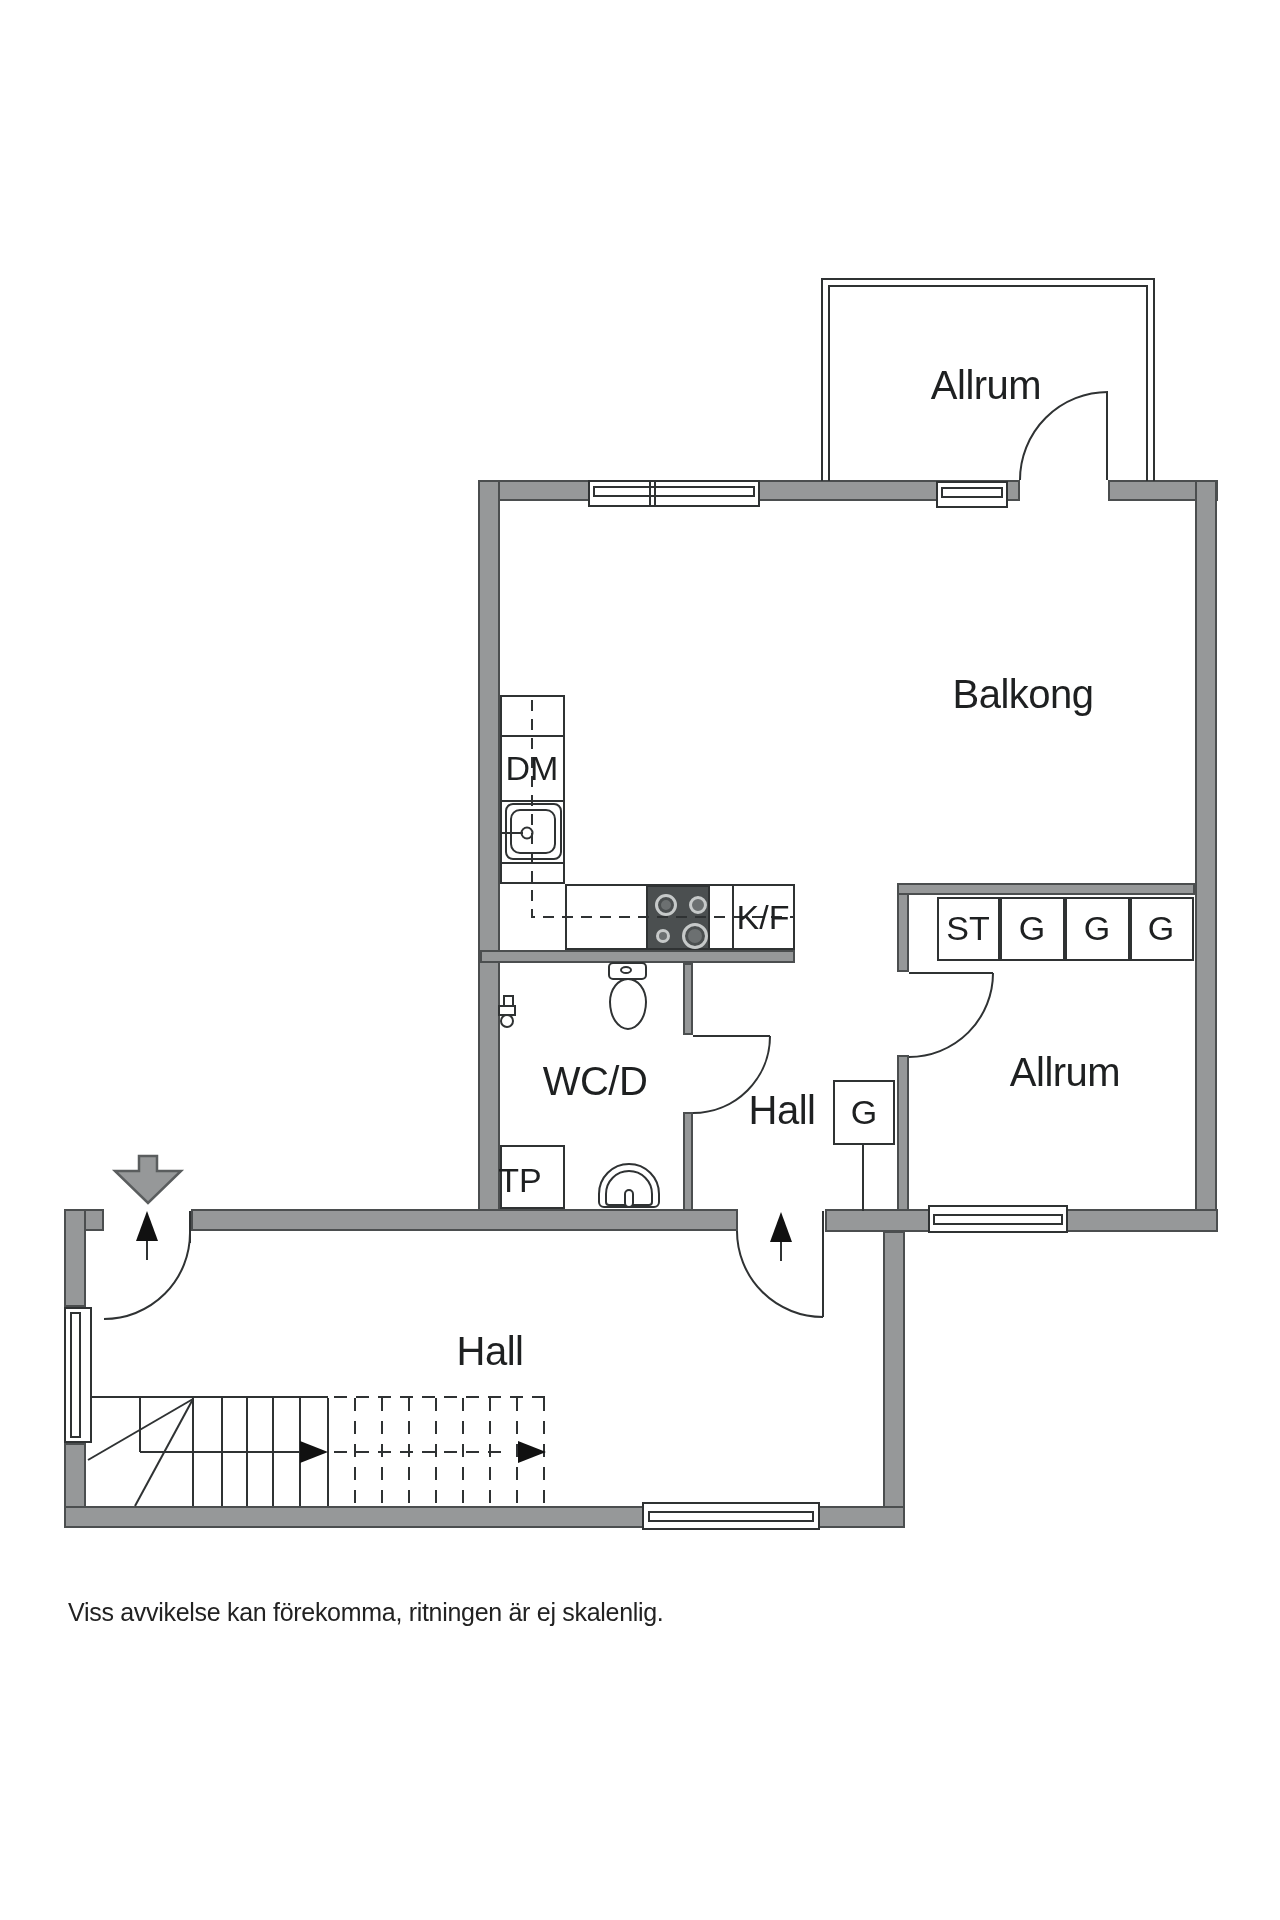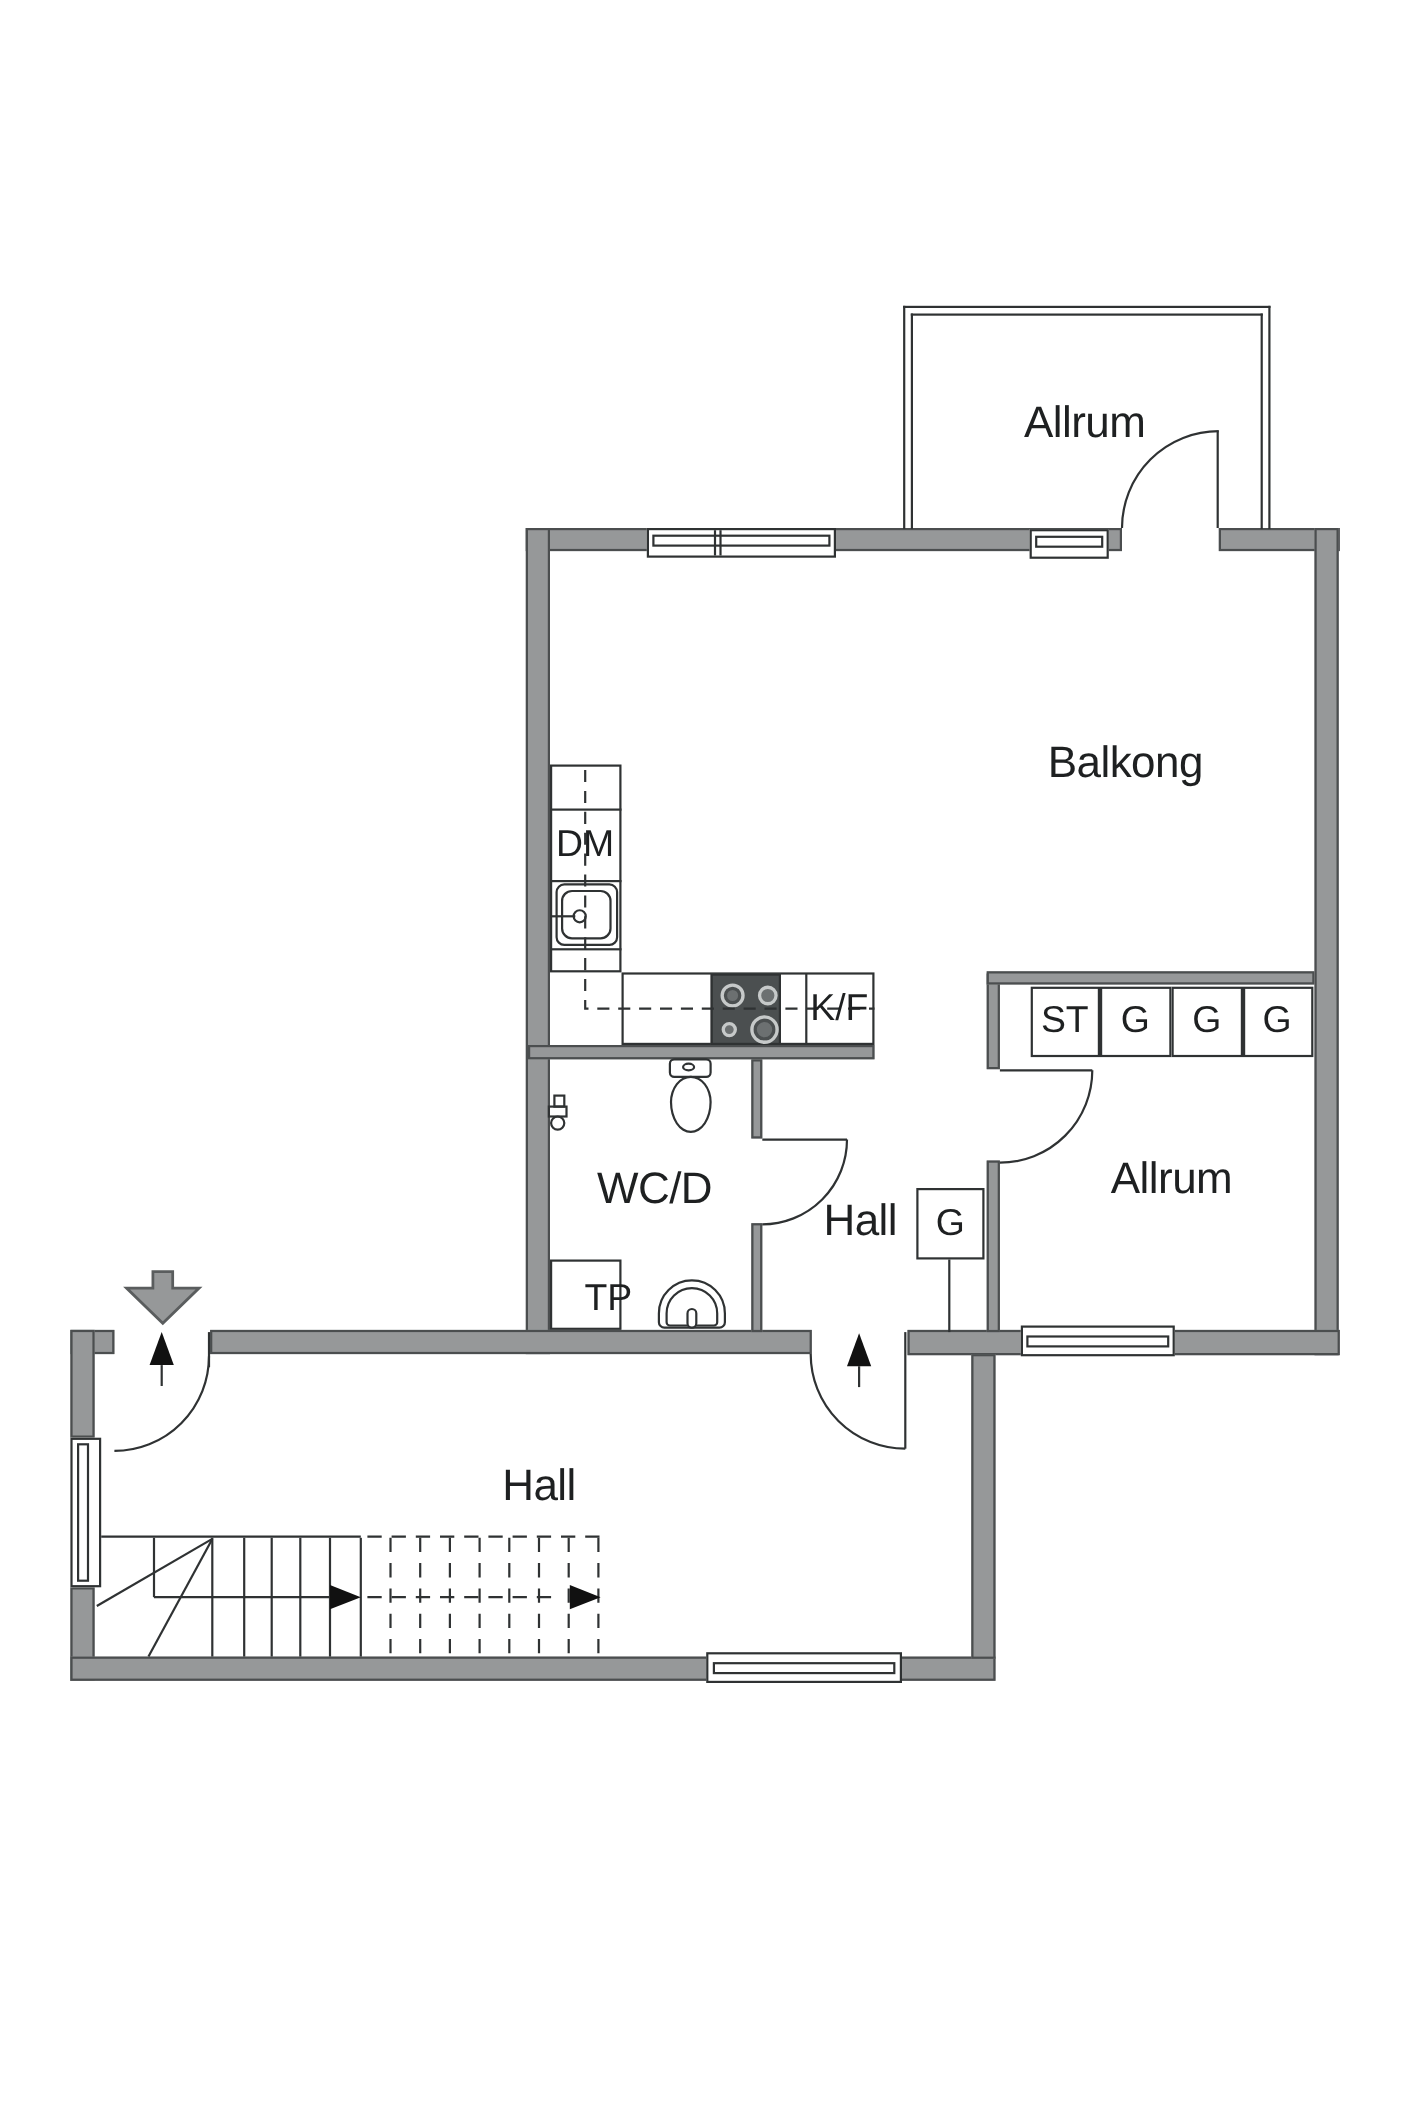--- a/index.html
+++ b/index.html
@@ -161,21 +161,22 @@
 
   <div class="abs lbl" style="left:986px;top:385px;">Allrum</div>
   <div class="abs lbl" style="left:1023px;top:694px;">Balkong</div>
   <div class="abs lbl" style="left:1065px;top:1072px;">Allrum</div>
   <div class="abs lbl" style="left:595px;top:1081px;">WC/D</div>
   <div class="abs lbl" style="left:782px;top:1110px;">Hall</div>
   <div class="abs lbl" style="left:490px;top:1351px;">Hall</div>
 
   <div class="abs lbl-sm" style="left:532px;top:768px;">DM</div>
   <div class="abs lbl-sm" style="left:763px;top:917px;">K/F</div>
-  <div class="abs lbl-sm" style="left:553px;top:1180px;">TP</div>
+  <div class="abs lbl-sm" style="left:520px;top:1180px;">TP</div>
 
   <div class="abs lbl-sm" style="left:968px;top:928px;">ST</div>
   <div class="abs lbl-sm" style="left:1032px;top:928px;">G</div>
   <div class="abs lbl-sm" style="left:1097px;top:928px;">G</div>
   <div class="abs lbl-sm" style="left:1161px;top:928px;">G</div>
   <div class="abs lbl-sm" style="left:864px;top:1112px;">G</div>
 
+  <div class="caption" style="left:68px;top:1598px;">Viss avvikelse kan förekomma, ritningen är ej skalenlig.</div>
 </div>
 
 </body></html>

